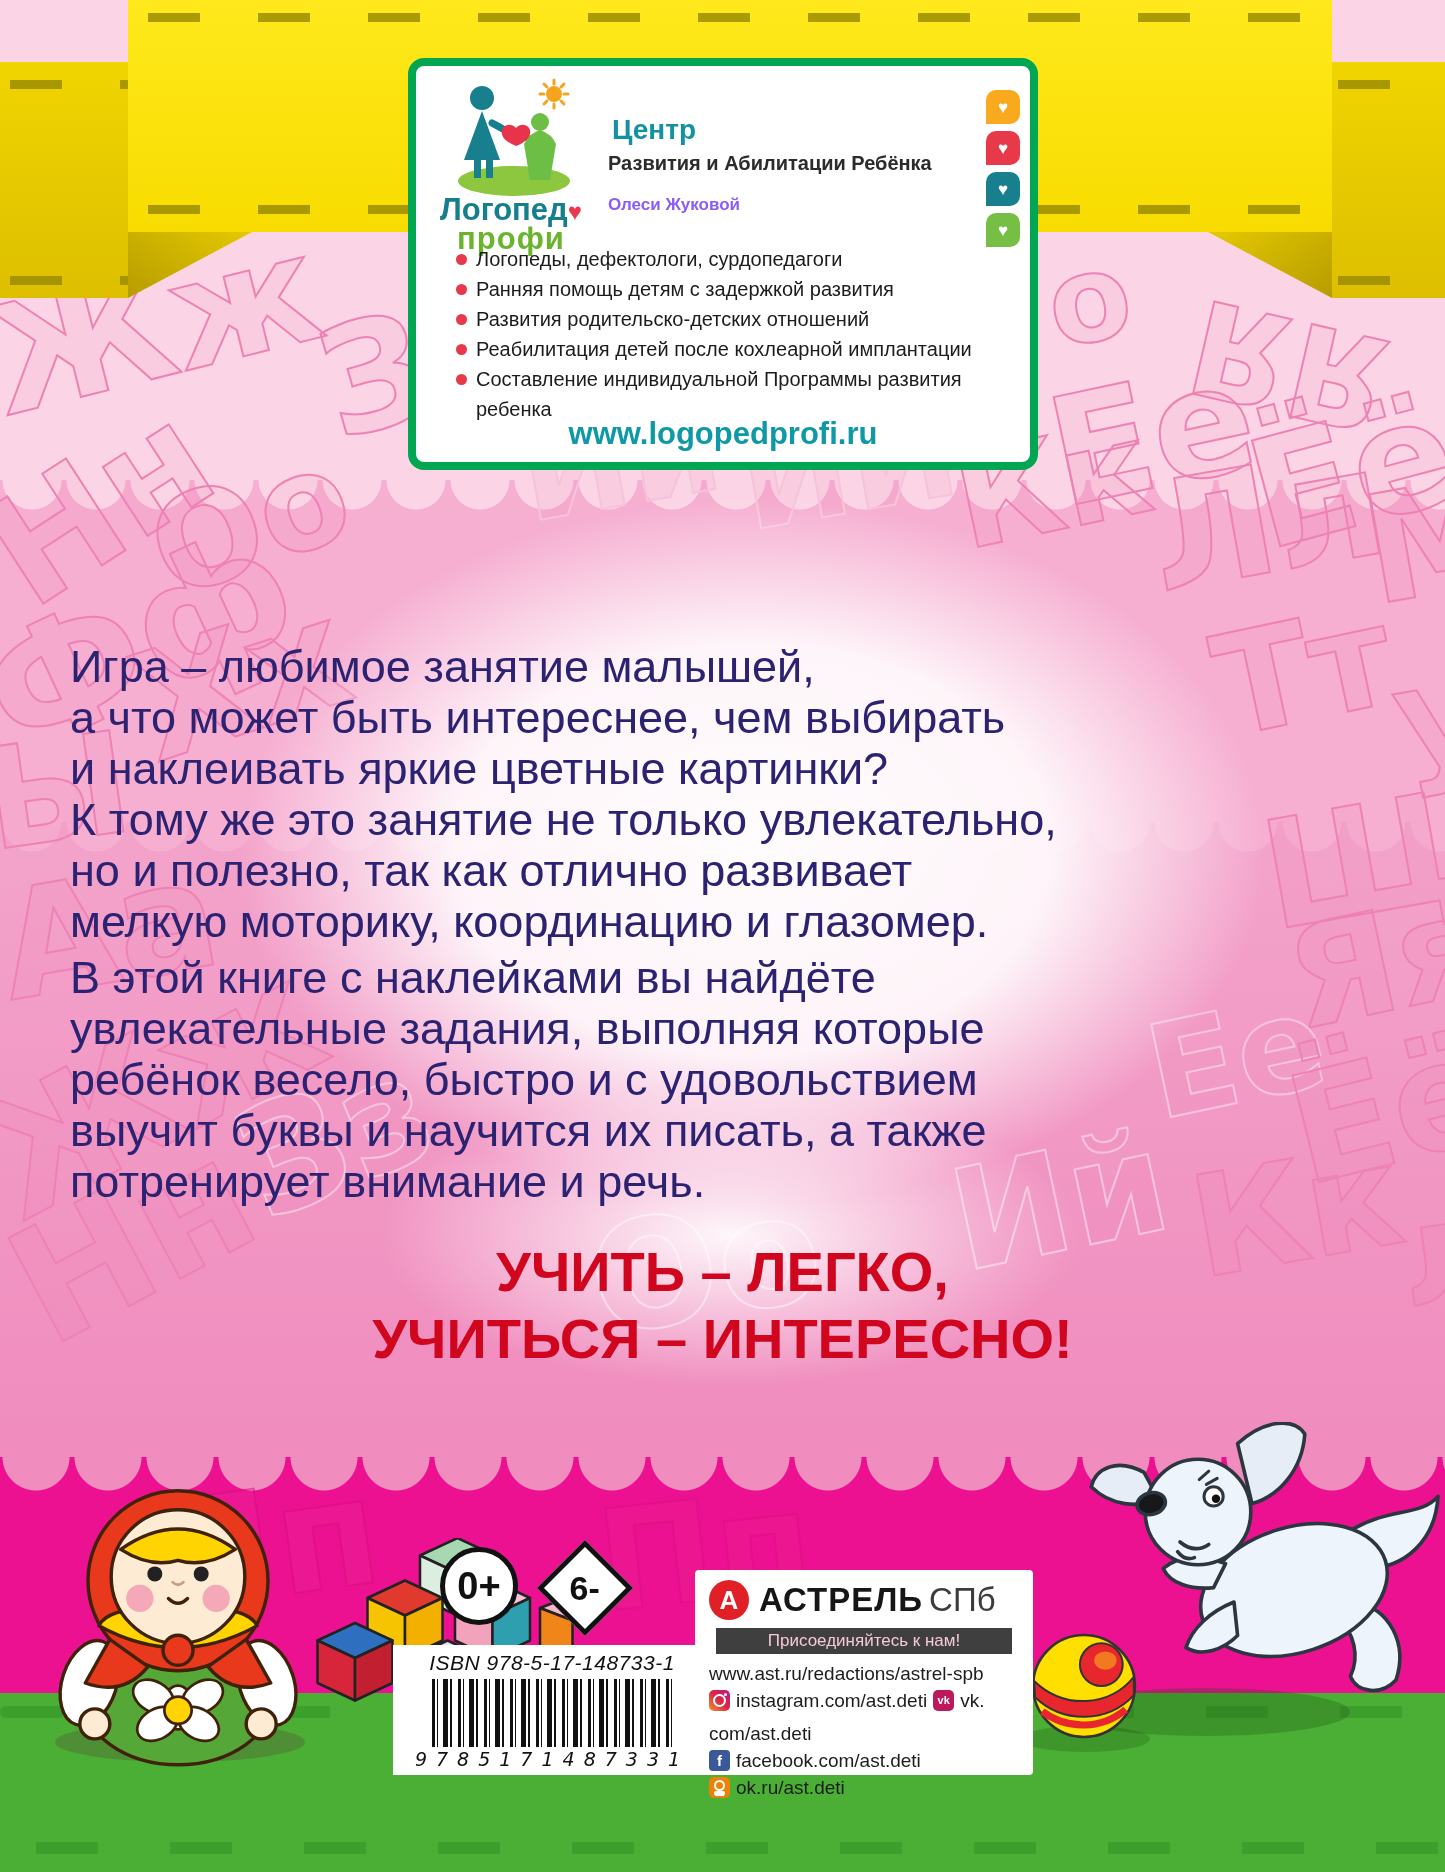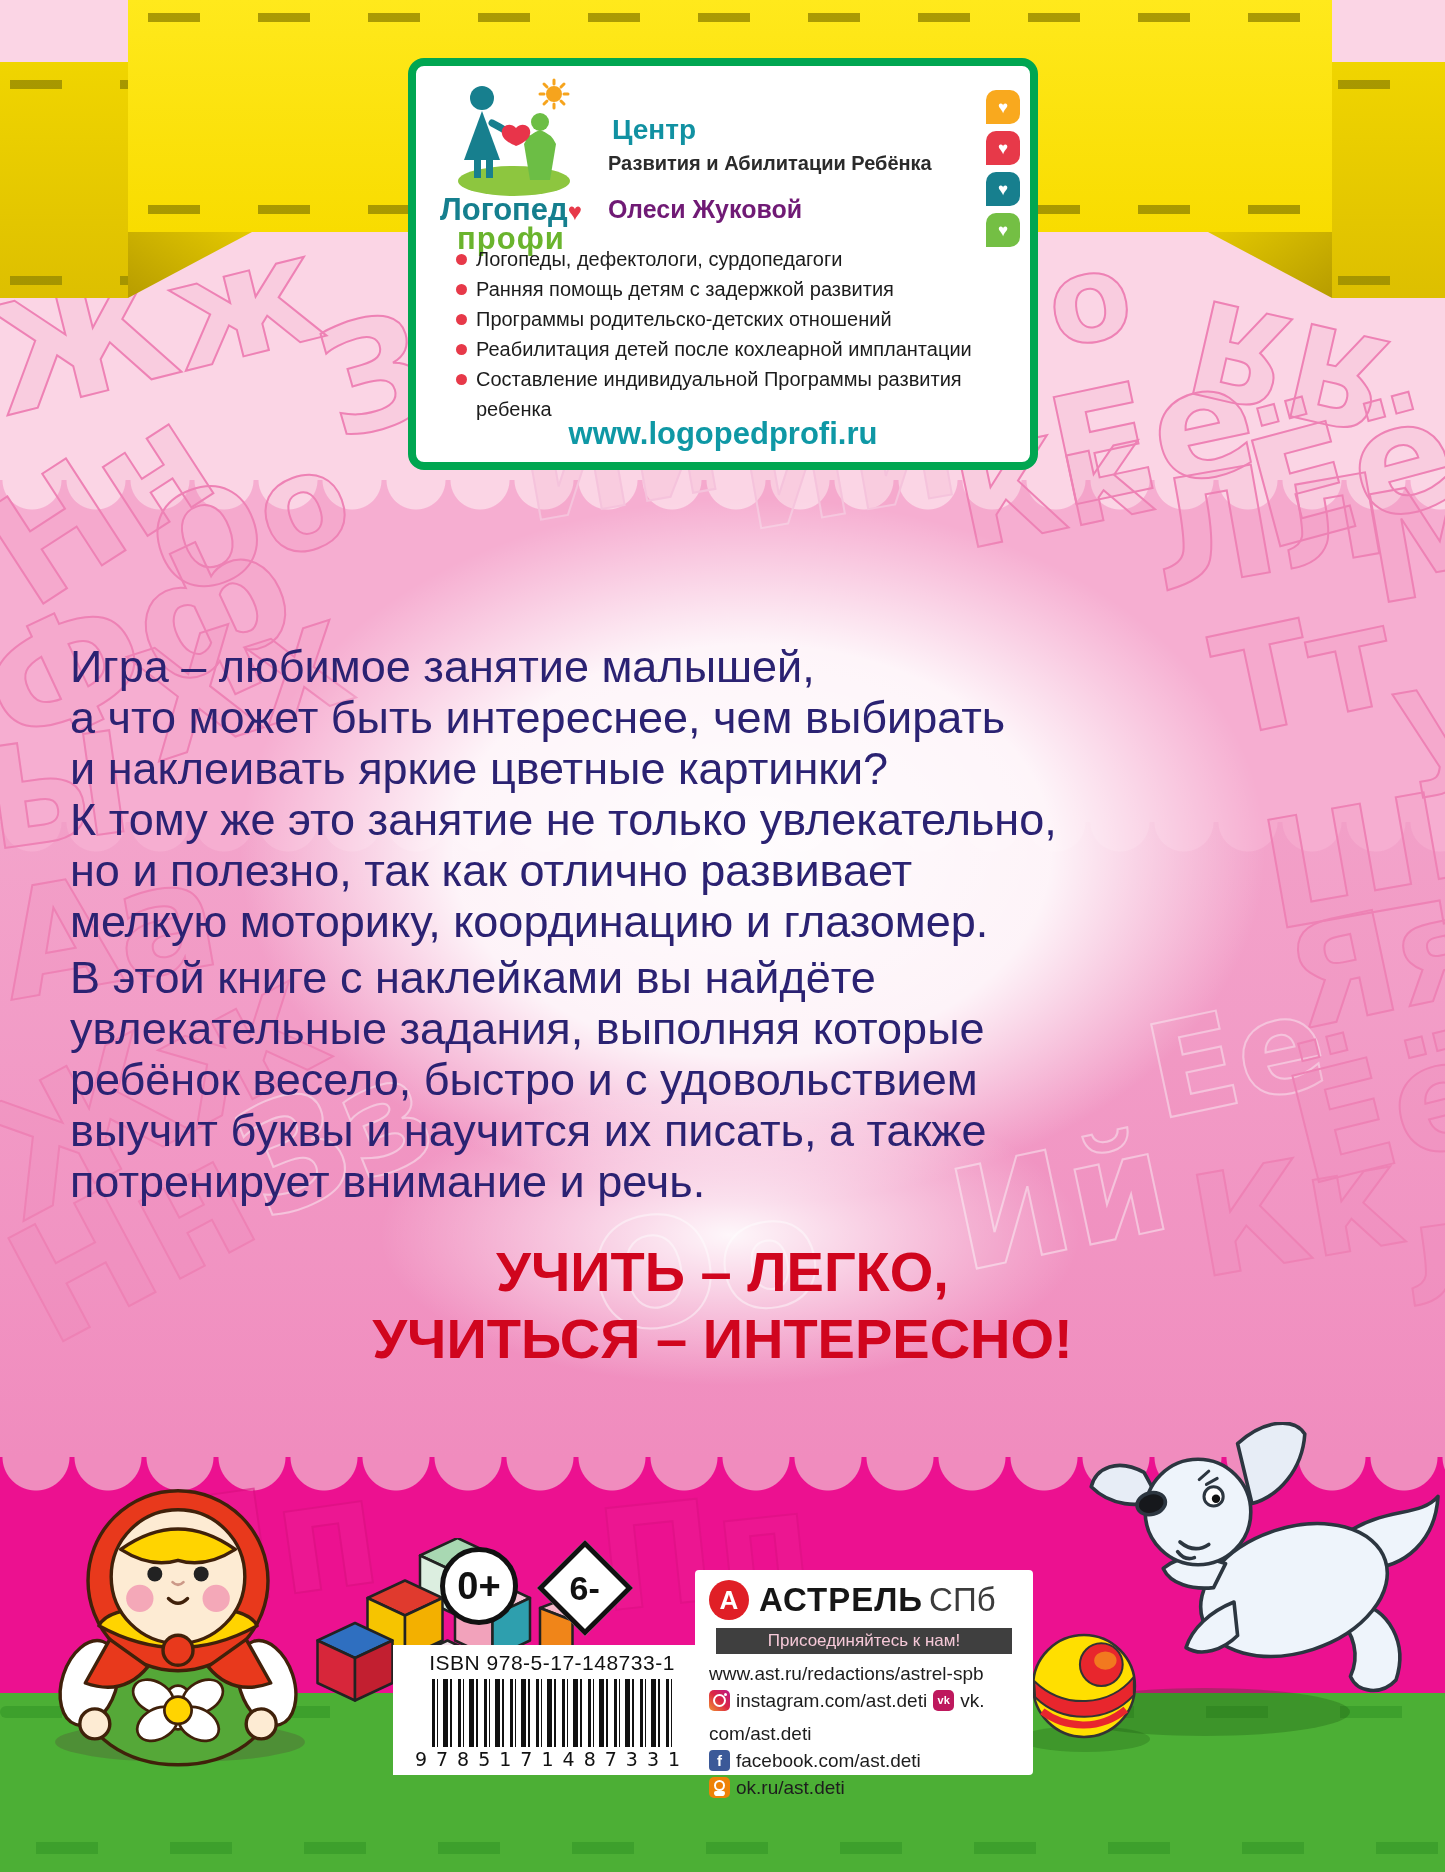--- a/index.html
+++ b/index.html
@@ -47,21 +47,21 @@
   .org-card{position:absolute;left:408px;top:58px;width:630px;height:412px;z-index:5;
             background:#fff;border:8px solid #00a651;border-radius:16px;box-sizing:border-box;}
   .org-logo-svg{position:absolute;left:20px;top:12px;}
   .org-logo-text{position:absolute;left:6px;top:130px;width:178px;text-align:center;line-height:.92;}
   .org-logo-text .l1{font-size:31px;font-weight:bold;color:#157f8e;}
   .org-logo-text .l1 .hrt{color:#e73949;font-size:24px;}
   .org-logo-text .l2{font-size:31px;font-weight:bold;color:#6ab42d;letter-spacing:1px;}
   .org-head{position:absolute;left:192px;top:48px;width:360px;}
   .org-head .h1{font-size:28px;font-weight:bold;color:#1191a2;margin:0 0 6px 4px;}
   .org-head .h2{font-size:20px;font-weight:bold;color:#2b2b2b;margin:0 0 20px 0;}
-  .org-head .h3{font-size:25px;font-weight:bold;color:#701a75;margin:0;}
+  .org-head .h3{font-size:17px;font-weight:bold;color:#8b5cf6;margin:0;}
   .hearts-col{position:absolute;right:10px;top:24px;display:flex;flex-direction:column;gap:7px;}
   .heart-badge{width:34px;height:34px;border-radius:10px 10px 10px 0;display:flex;align-items:center;justify-content:center;}
   .heart-badge span{color:#fff;font-size:17px;line-height:1;}
   .org-bullets{position:absolute;left:38px;top:178px;width:566px;margin:0;padding:0;list-style:none;}
   .org-bullets li{position:relative;padding-left:22px;font-size:20px;line-height:30px;color:#1c1c1c;}
   .org-bullets li::before{content:"";position:absolute;left:2px;top:10px;width:11px;height:11px;border-radius:50%;background:#e73949;}
   .org-site{position:absolute;left:0;bottom:10px;width:100%;text-align:center;
             font-size:31px;font-weight:bold;color:#0f98a5;}
 
   
@@ -74,21 +74,21 @@
 
   
   .age-circle{position:absolute;left:440px;top:1547px;width:68px;height:68px;z-index:6;background:#fff;
               border:5px solid #111;border-radius:50%;display:flex;align-items:center;justify-content:center;
               font-size:38px;font-weight:bold;color:#111;}
   .age-diamond{position:absolute;left:551px;top:1554px;width:58px;height:58px;z-index:6;background:#fff;
                border:5px solid #111;transform:rotate(45deg);display:flex;align-items:center;justify-content:center;}
   .age-diamond span{transform:rotate(-45deg);font-size:34px;font-weight:bold;color:#111;}
 
   .isbn-card{position:absolute;left:393px;top:1645px;width:318px;height:130px;background:#fff;z-index:6;
-             text-align:center;}
+             text-align:center;font-style:italic;}
   .isbn-label{font-size:21px;color:#111;margin-top:6px;letter-spacing:.5px;}
   .barcode{margin:4px auto 0;width:240px;height:68px;
            background:repeating-linear-gradient(90deg,#111 0 3px,#fff 3px 5px,#111 5px 6px,#fff 6px 11px,#111 11px 16px,#fff 16px 18px,#111 18px 20px,#fff 20px 26px);}
   .isbn-digits{font-family:"DejaVu Sans",sans-serif;font-size:19px;color:#111;letter-spacing:9px;margin-top:1px;}
 
   .pub-card{position:absolute;left:695px;top:1570px;width:338px;height:205px;background:#fff;z-index:6;
             border-radius:4px;padding:10px 14px;box-sizing:border-box;}
   .pub-logo-row{display:flex;align-items:center;gap:10px;}
   .pub-mark{width:40px;height:40px;border-radius:50%;background:#e01f26;color:#fff;display:flex;
             align-items:center;justify-content:center;font-size:26px;font-weight:bold;}
@@ -262,21 +262,21 @@
         <div class="heart-badge" style="background: rgb(116, 191, 68);">
           <span>♥</span>
         </div>
       </div>
     <ul class="org-bullets">
 
         <li>Логопеды, дефектологи, сурдопедагоги</li>
 
         <li>Ранняя помощь детям с задержкой развития</li>
 
-        <li>Программы родительско-детских отношений</li>
+        <li>Развития родительско-детских отношений</li>
 
         <li>Реабилитация детей после кохлеарной имплантации</li>
 
         <li>Составление индивидуальной Программы развития ребенка</li>
       </ul>
     <div class="org-site">www.logopedprofi.ru</div>
   </div>
 
   <div class="blurb para1">
 

